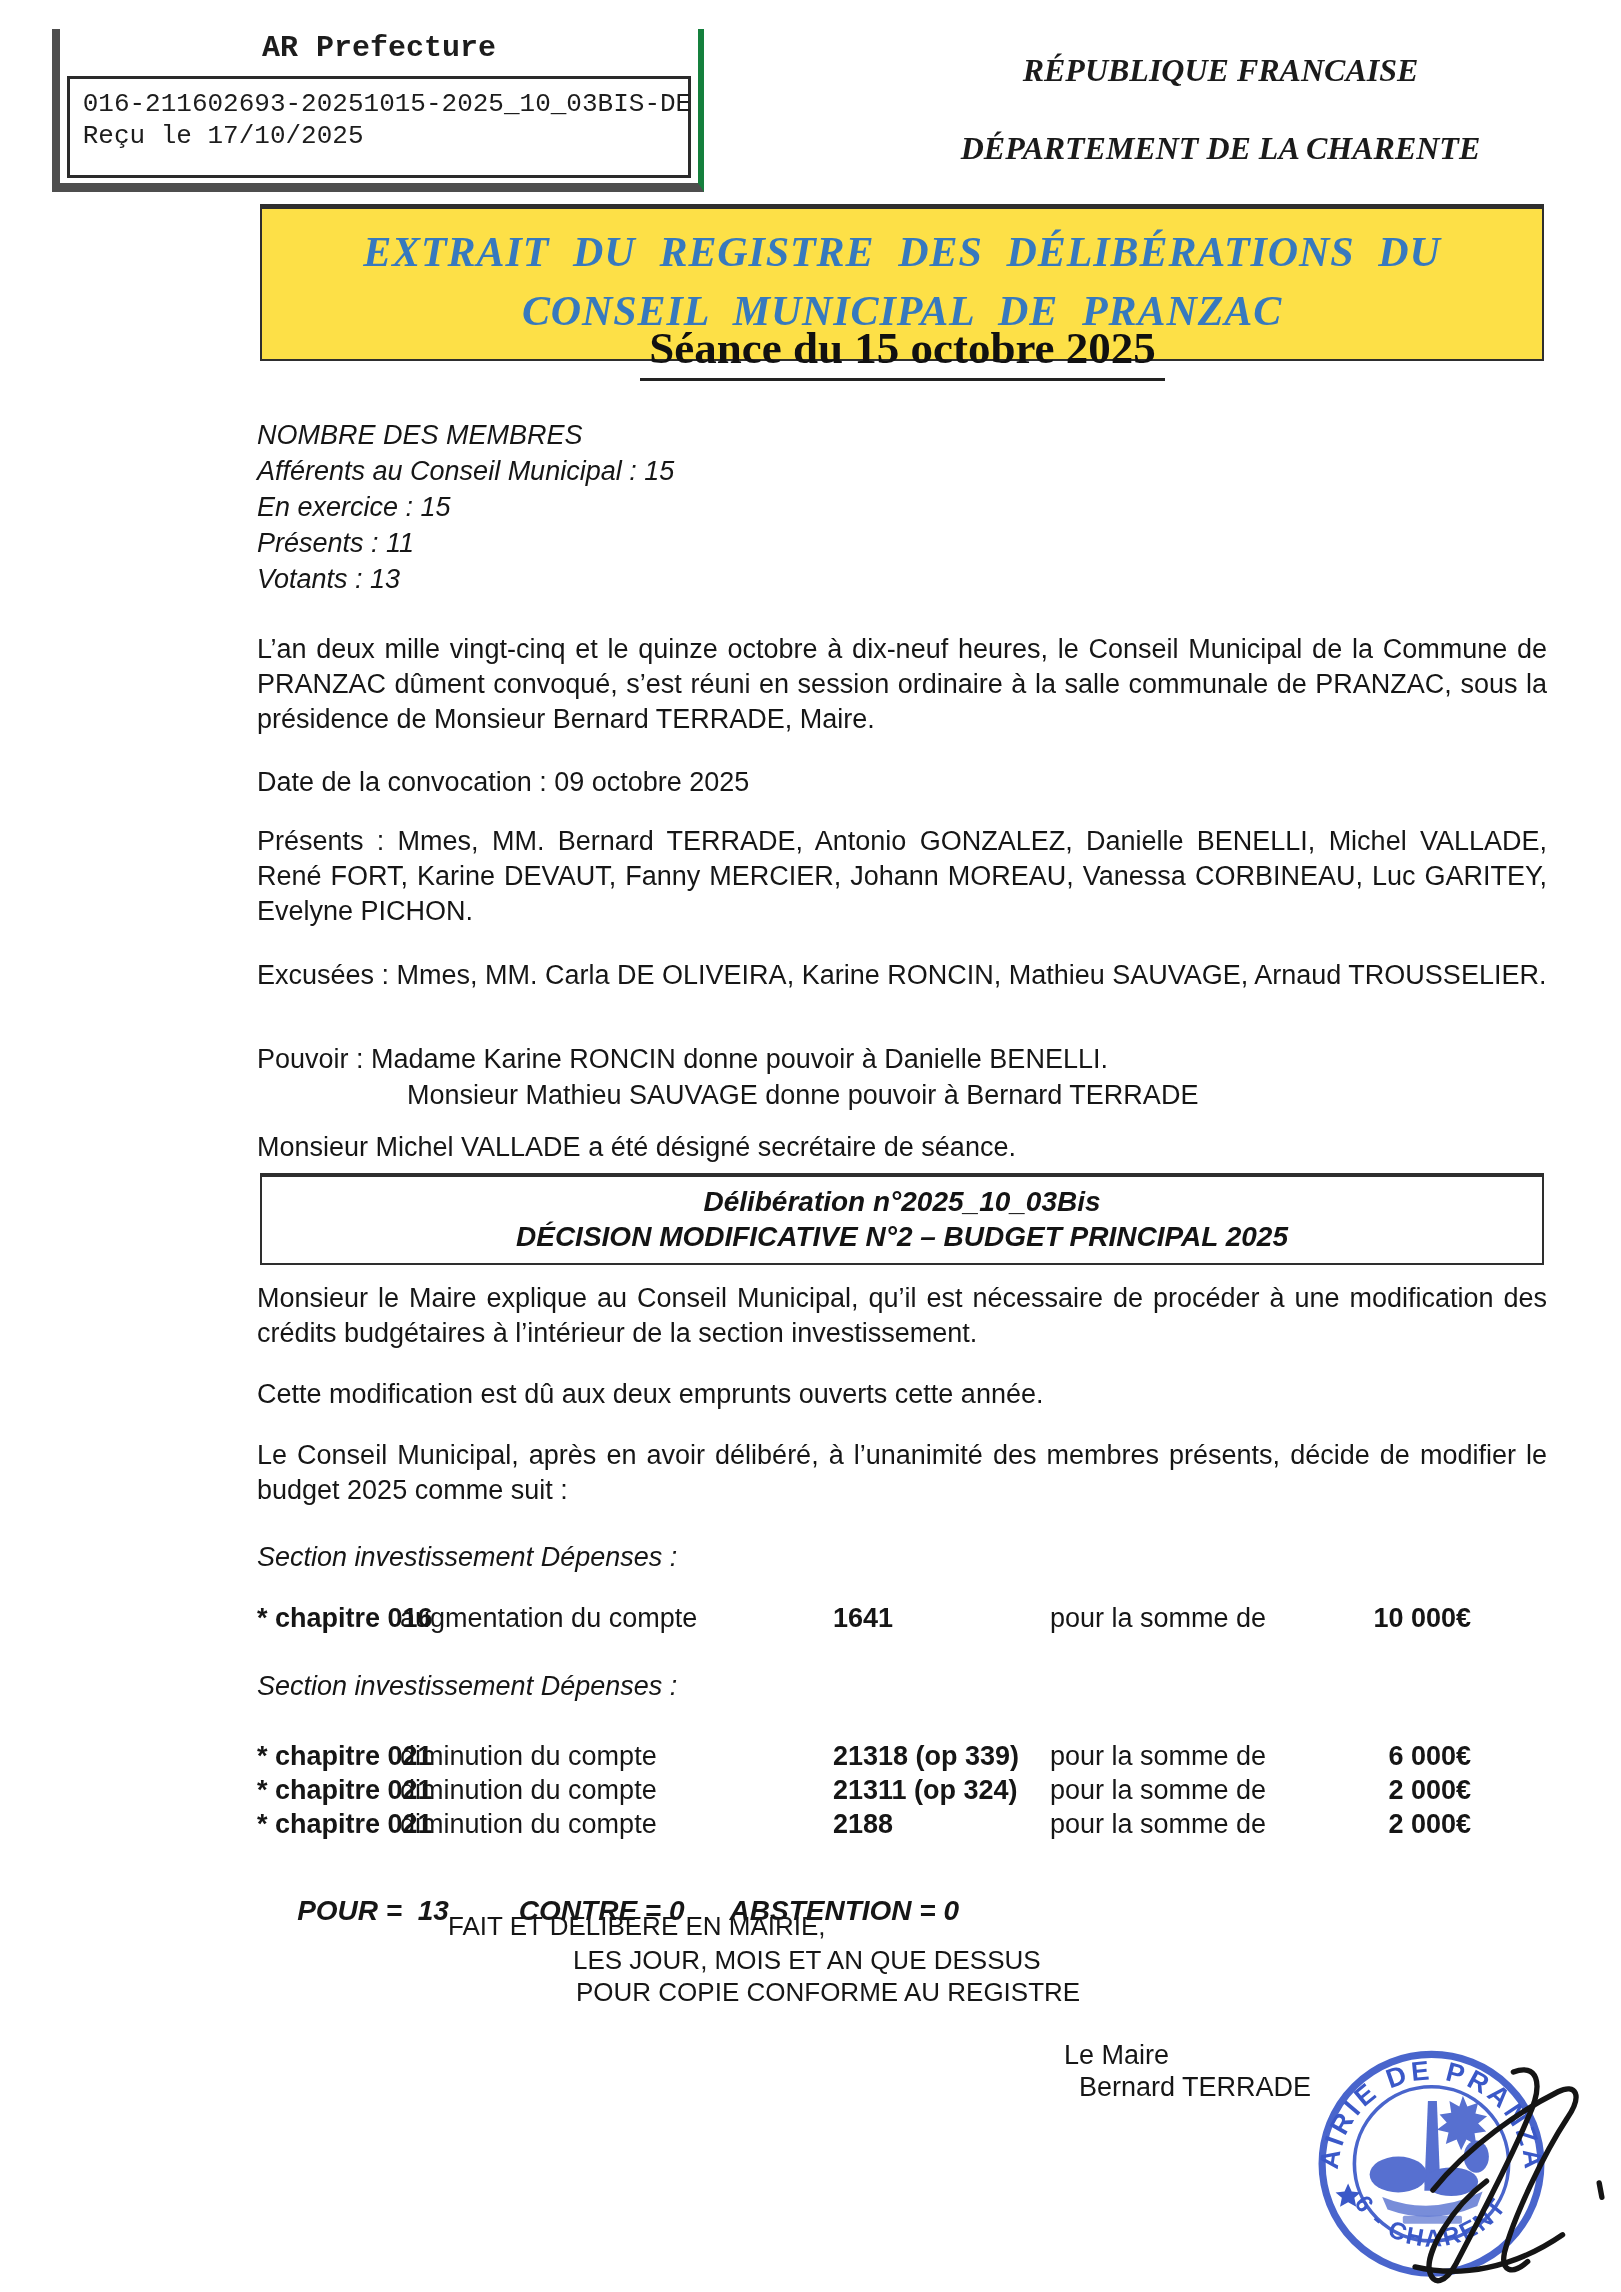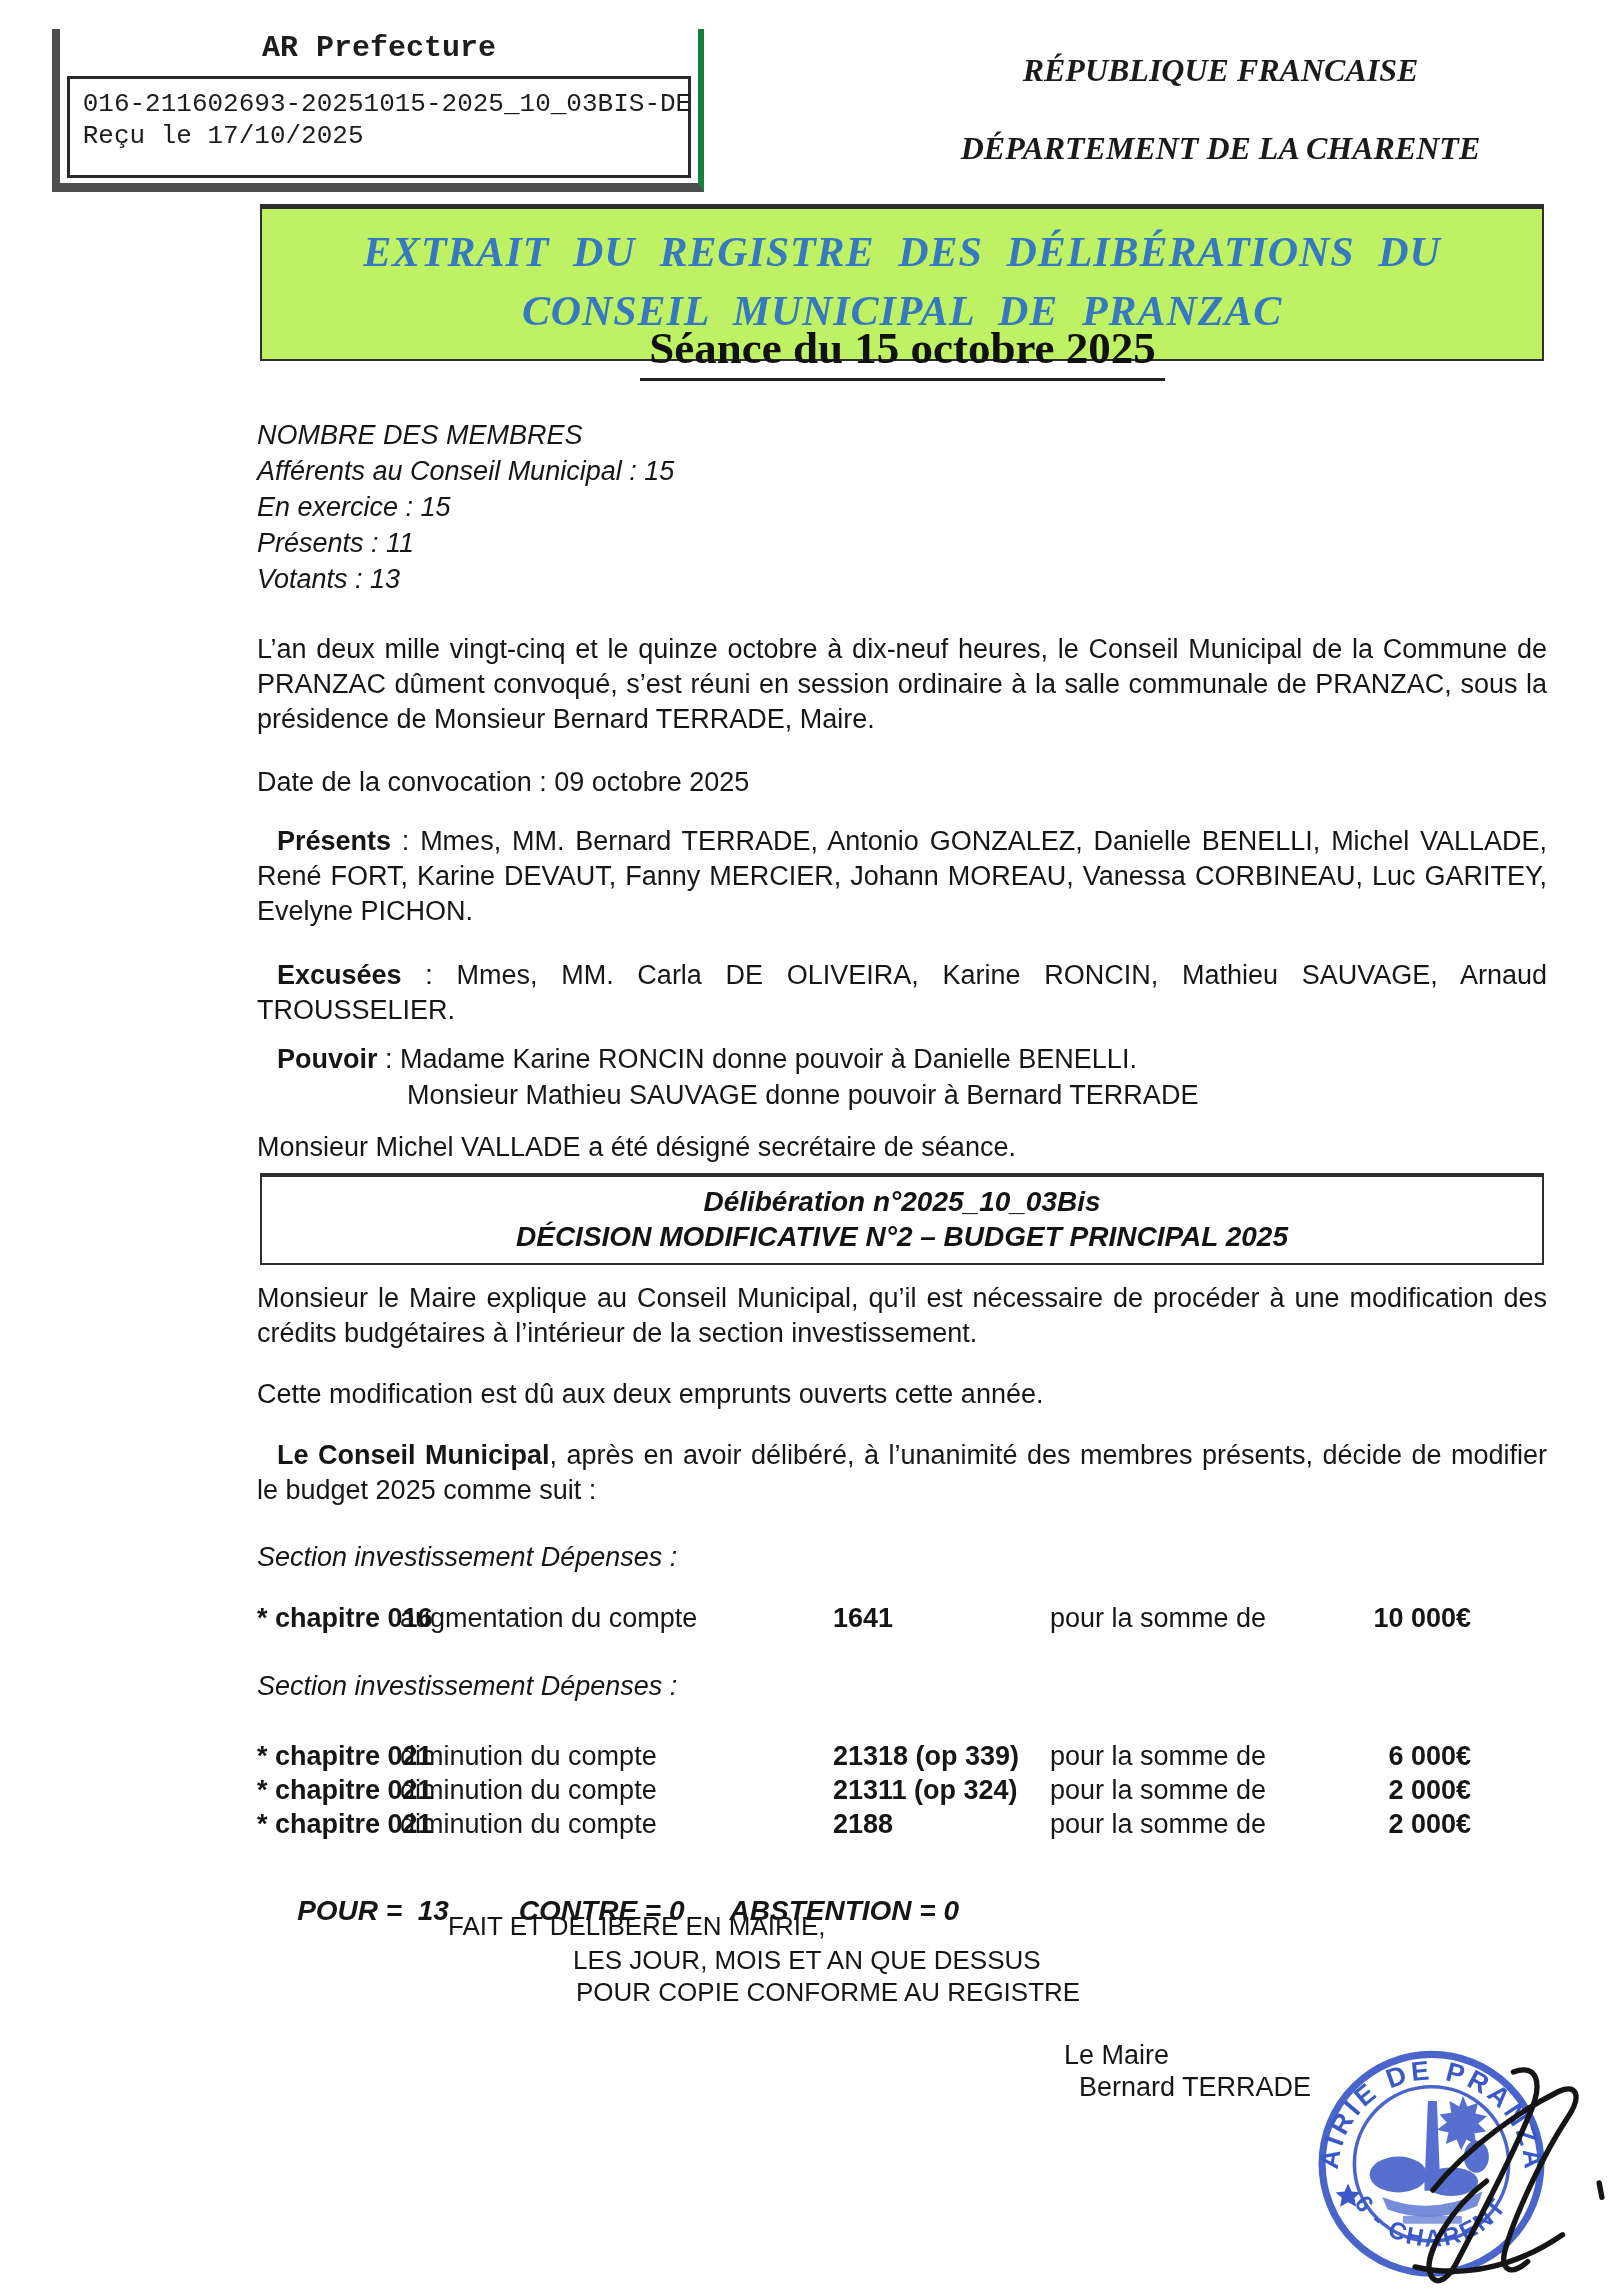--- a/index.html
+++ b/index.html
@@ -16,37 +16,37 @@
           line-height:32px;color:#1d1d1d;white-space:nowrap;}
 
   
   .rep-head{position:absolute;left:896px;top:52px;width:649px;text-align:center;
             font-family:"Liberation Serif",serif;font-style:italic;font-weight:bold;font-size:32px;color:#1b1b1b;}
   .dep-head{position:absolute;left:896px;top:130px;width:649px;text-align:center;
             font-family:"Liberation Serif",serif;font-style:italic;font-weight:bold;font-size:32px;color:#1b1b1b;}
 
   
   .title-box{position:absolute;left:260px;top:204px;width:1280px;
-             border:2.7px solid #2e2e2e;border-top-width:5.4px;background:#bef264;
+             border:2.7px solid #2e2e2e;border-top-width:5.4px;background:#fde047;
              text-align:center;padding:14.3px 0 18px 0;}
   .title-line{font-family:"Liberation Serif",serif;font-style:italic;font-weight:bold;
               font-size:42px;line-height:59px;color:#3779be;word-spacing:12.5px;letter-spacing:0.9px;}
 
   .seance{position:absolute;left:260px;top:322px;width:1285px;text-align:center;}
   .seance span{display:inline-block;font-family:"Liberation Serif",serif;font-weight:bold;
                font-size:45px;color:#111;border-bottom:3.6px solid #222;padding:0 9px 3.6px 9px;}
 
   
   .members{position:absolute;left:257px;top:417px;font-style:italic;font-size:27px;line-height:36px;}
 
   
   .para{position:absolute;left:257px;width:1290px;font-size:27px;line-height:35px;
         text-align:justify;color:#161616;}
   .line{position:absolute;font-size:27px;color:#161616;white-space:nowrap;}
-  b{font-weight:bold;margin-left:20px;}
+  b{font-weight:normal;}
 
   
   .delib-box{position:absolute;left:260px;top:1173px;width:1280px;border:2.7px solid #2e2e2e;border-top-width:4.5px;
              text-align:center;padding:7.2px 0 9px 0;}
   .delib-line{font-weight:bold;font-style:italic;font-size:28px;line-height:35px;color:#141414;}
 
   
   .sec-title{position:absolute;left:257px;font-style:italic;font-size:27px;white-space:nowrap;}
   .brow{position:absolute;left:257px;width:1290px;height:34px;font-size:27px;}
   .brow span{position:absolute;top:0;white-space:nowrap;}

